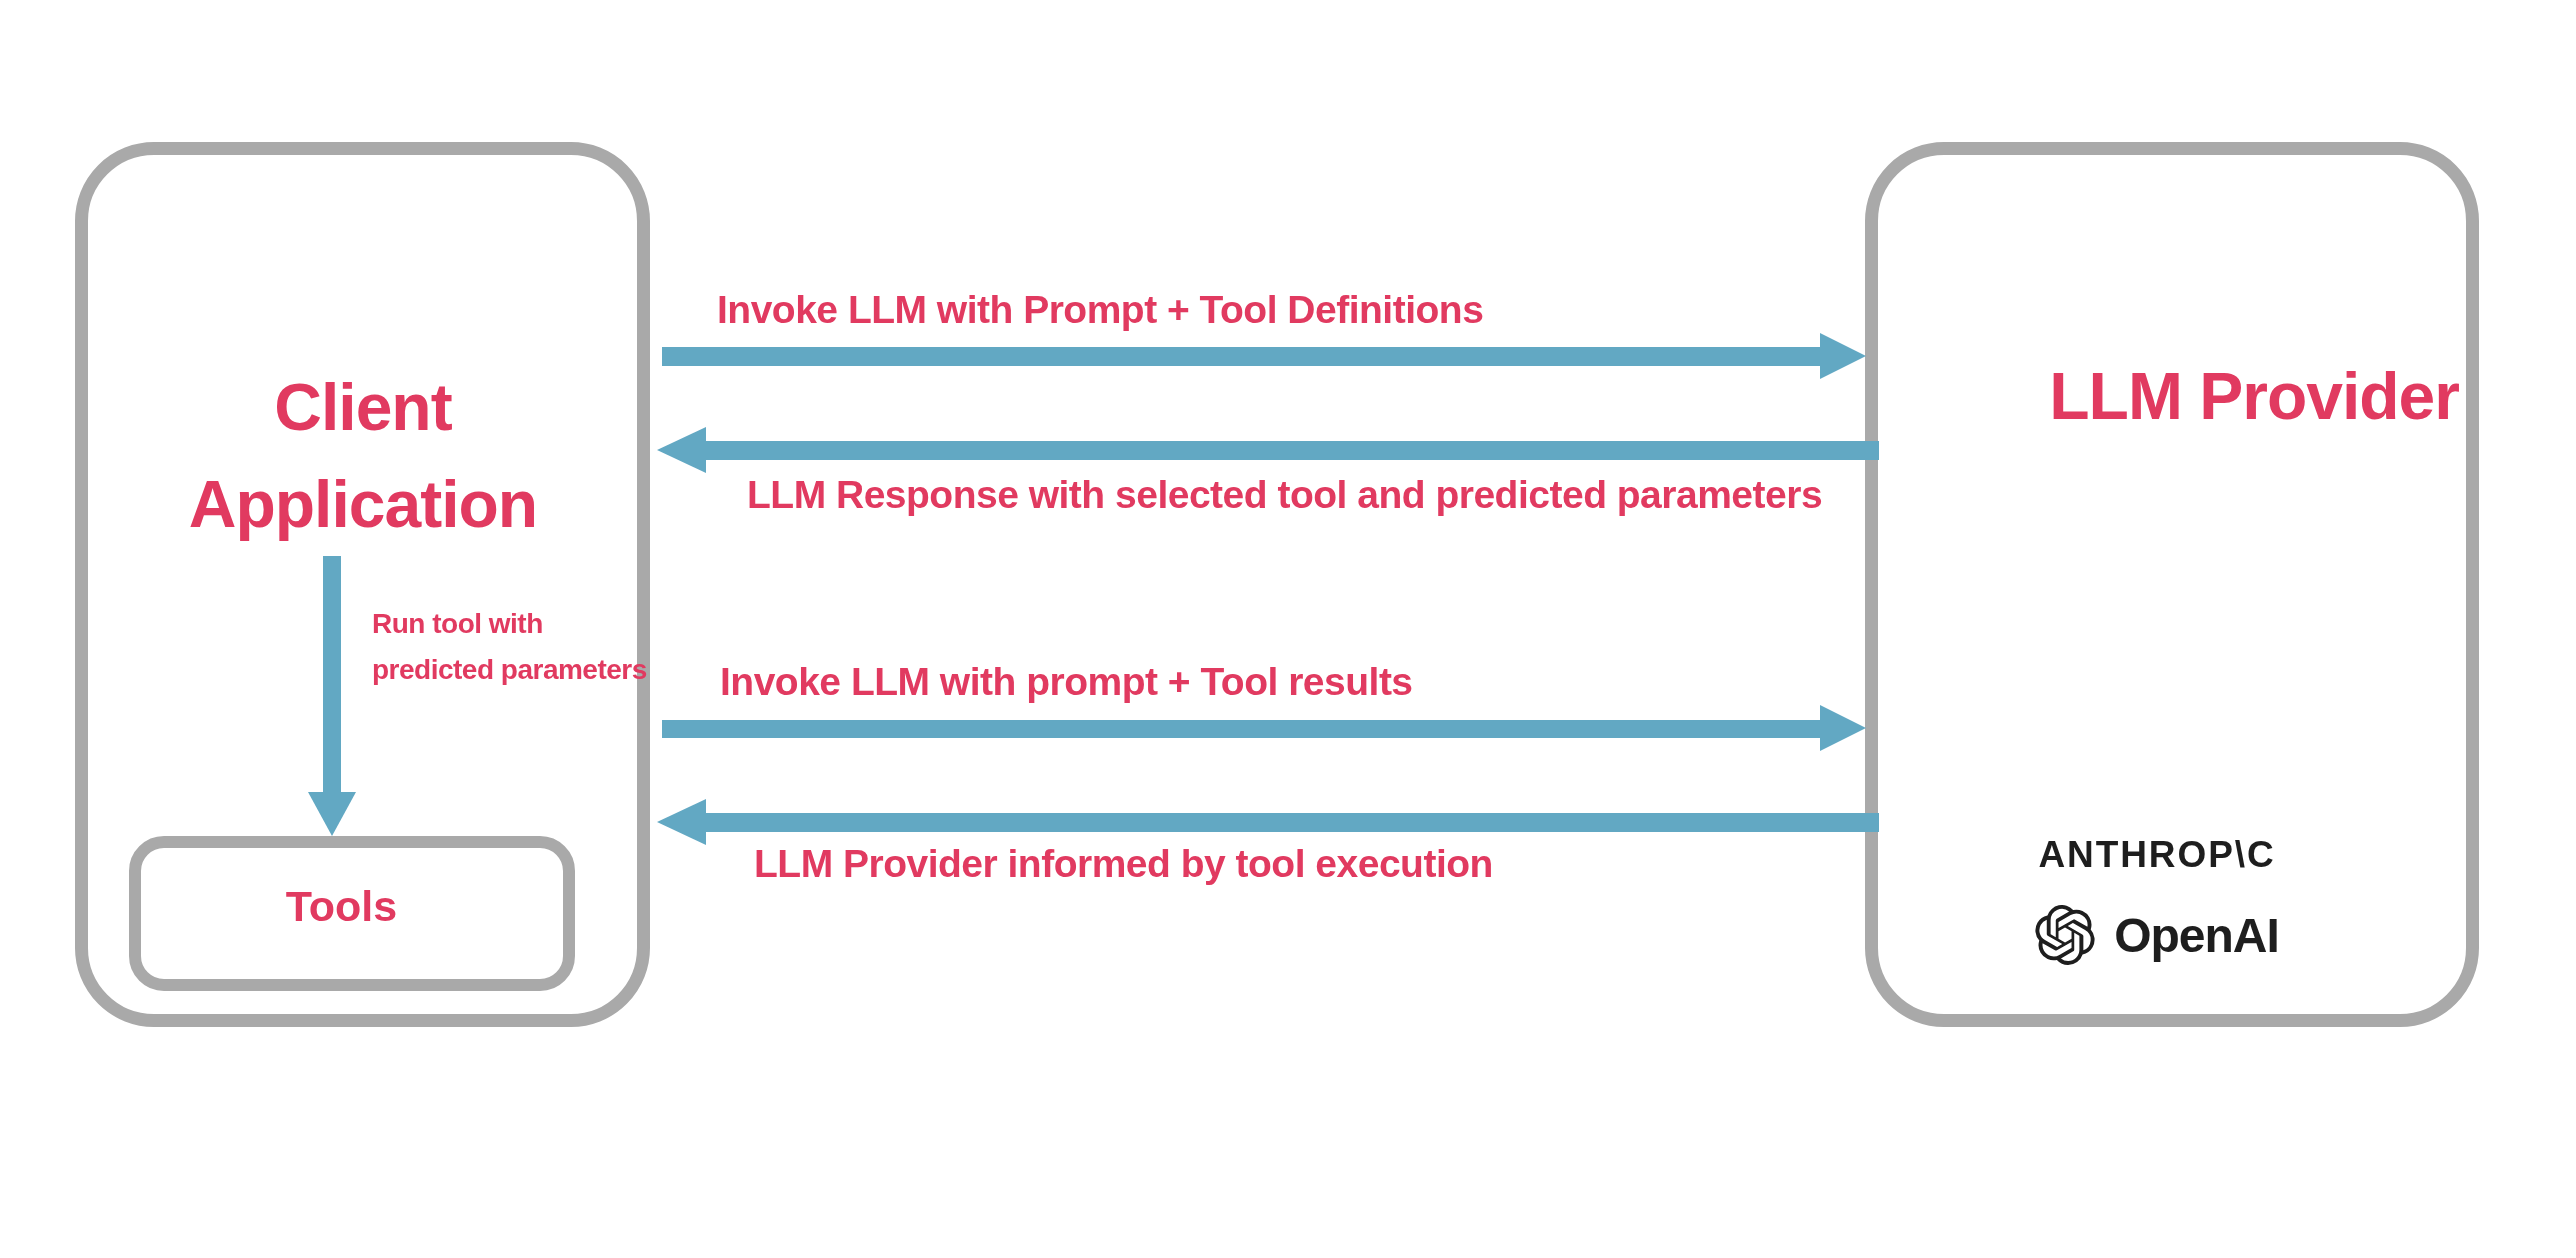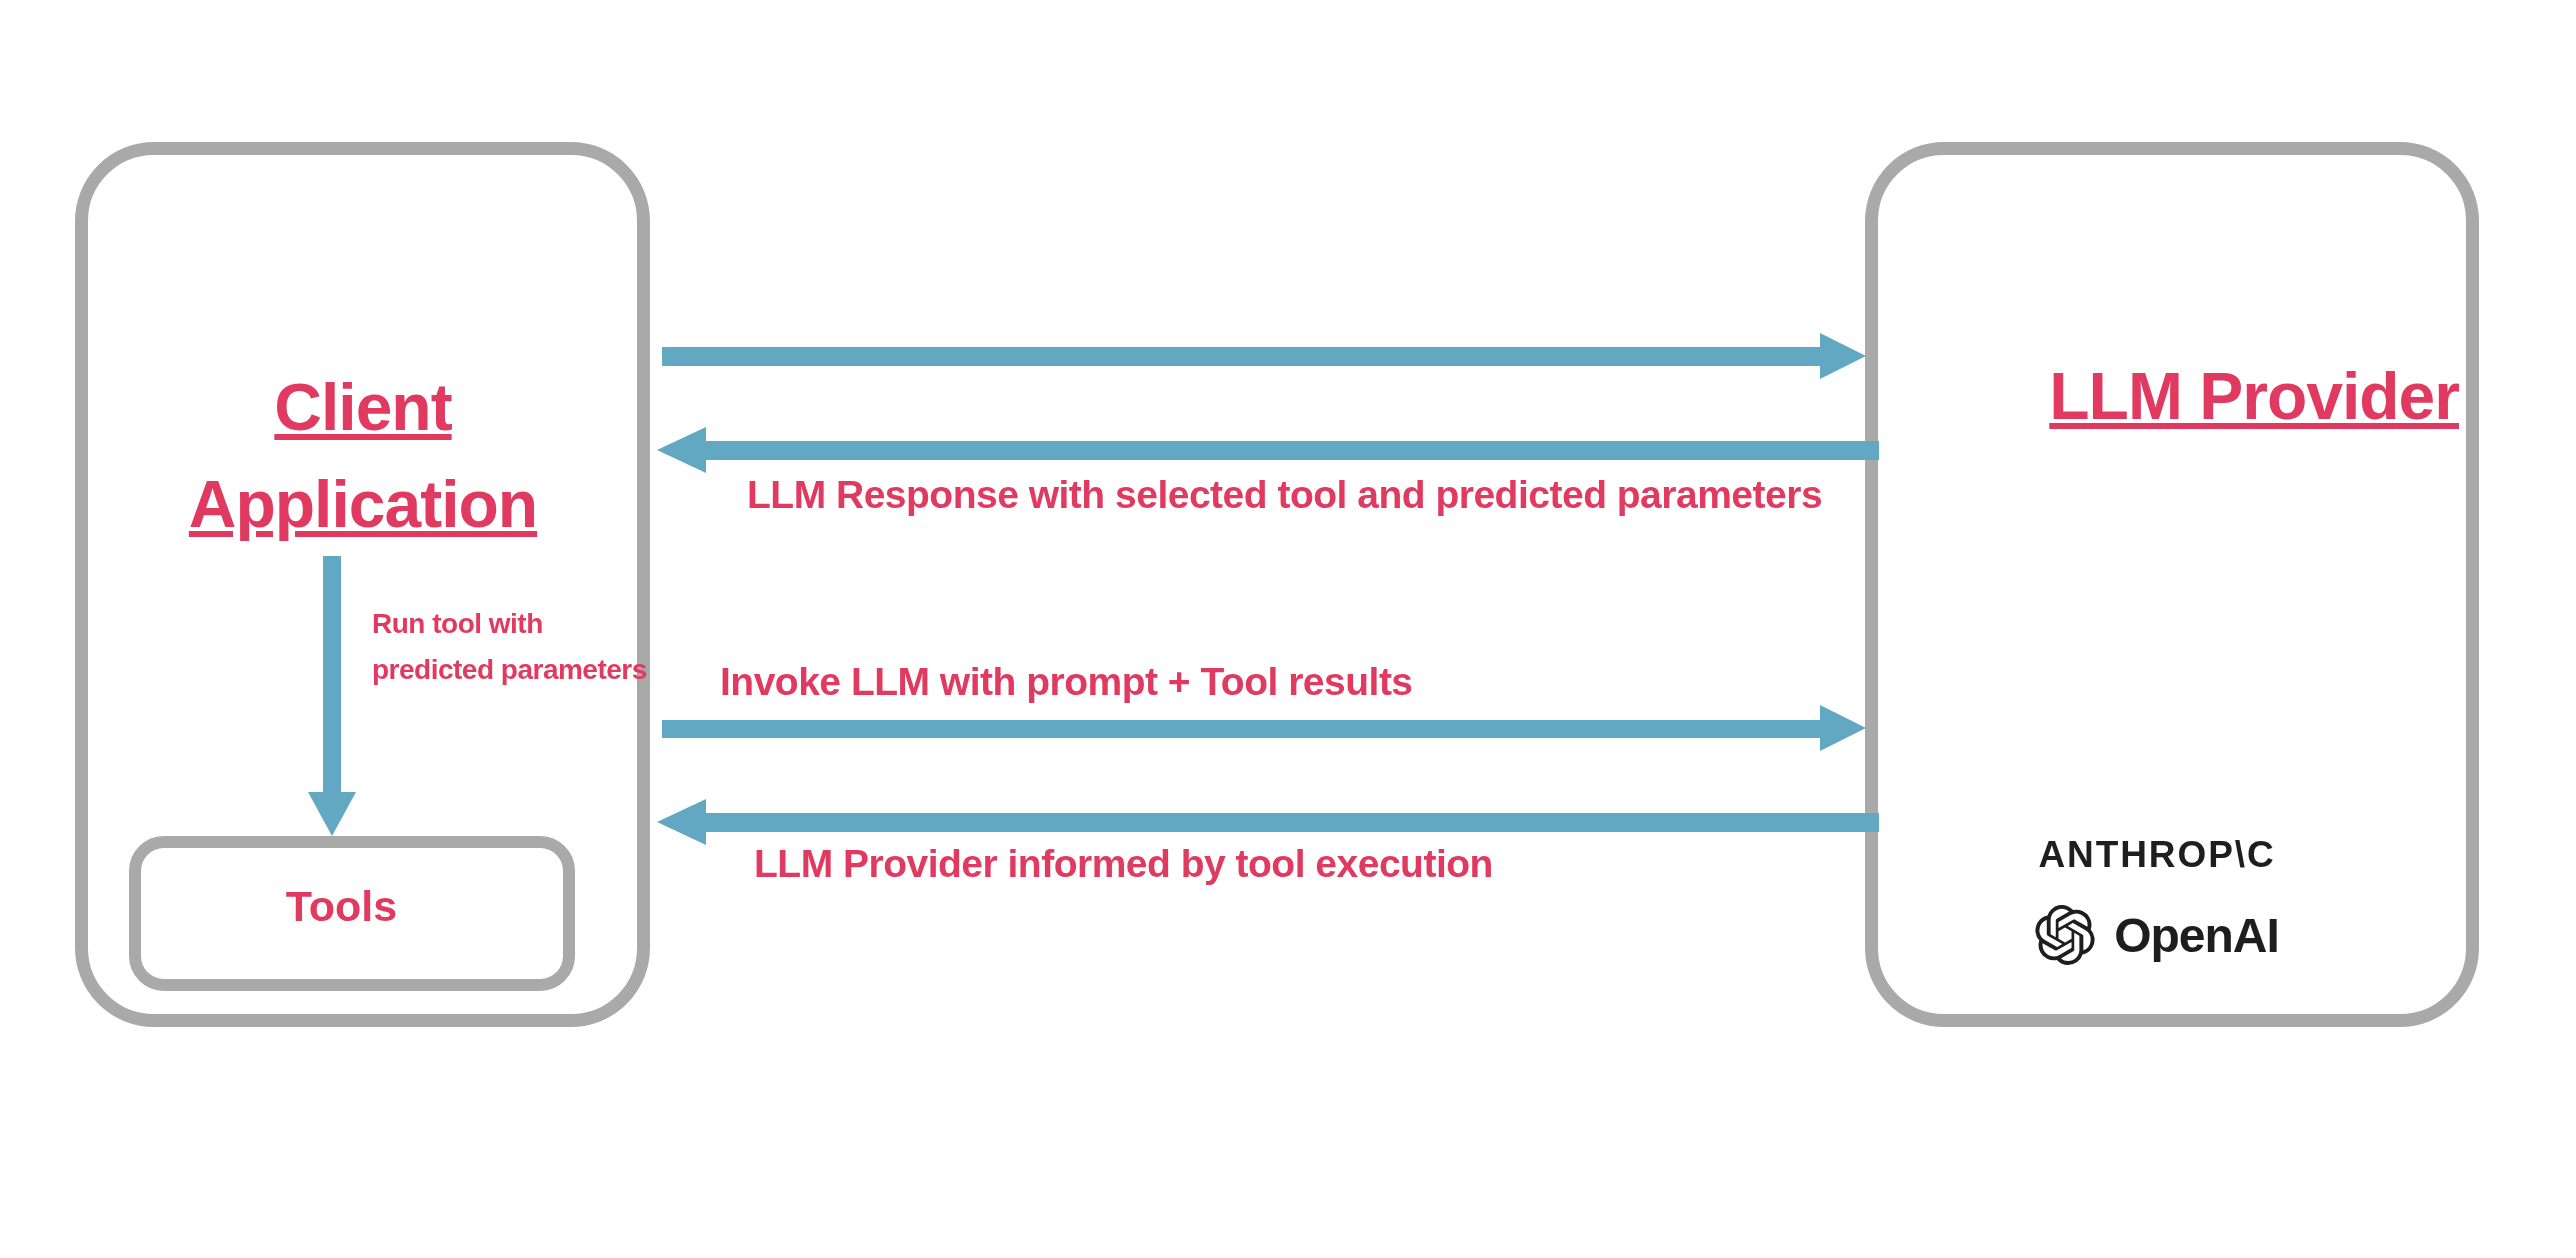--- a/index.html
+++ b/index.html
@@ -27,21 +27,20 @@
   .client-box{left:75px;top:142px;width:575px;height:885px;}
   .provider-box{left:1865px;top:142px;width:614px;height:885px;}
   .box-title{
     position:absolute;
     color:var(--pink);
     font-weight:bold;
     font-size:66px;
     line-height:97px;
     text-align:center;
     letter-spacing:-1px;
-    text-decoration:underline;
   }
   .client-title{left:95px;top:359px;width:536px;}
   .provider-title{left:1884px;top:348px;width:575px;text-align:right;}
 
   
   .tools-box{
     position:absolute;
     left:129px;top:836px;width:446px;height:155px;
     border:12.6px solid var(--gray);
     border-radius:35px;
@@ -137,20 +136,21 @@
   <div class="shaft adown-shaft"></div>
   <div class="head adown-head"></div>
   <div class="run-tool-label">Run tool with predicted parameters</div>
 
   <div class="tools-box"></div>
   <div class="tools-label">Tools</div>
 
   <div class="big-box provider-box"></div>
   <div class="box-title provider-title">LLM Provider</div>
 
+  <div class="flow-label flow-label-1">Invoke LLM with Prompt + Tool Definitions</div>
   <div class="shaft a1-shaft"></div>
   <div class="head a1-head"></div>
 
   <div class="head a2-head"></div>
   <div class="shaft a2-shaft"></div>
   <div class="flow-label flow-label-3">Invoke LLM with prompt + Tool results</div>
 
   <div class="flow-label flow-label-2">LLM Response with selected tool and predicted parameters</div>
   <div class="shaft a3-shaft"></div>
   <div class="head a3-head"></div>

